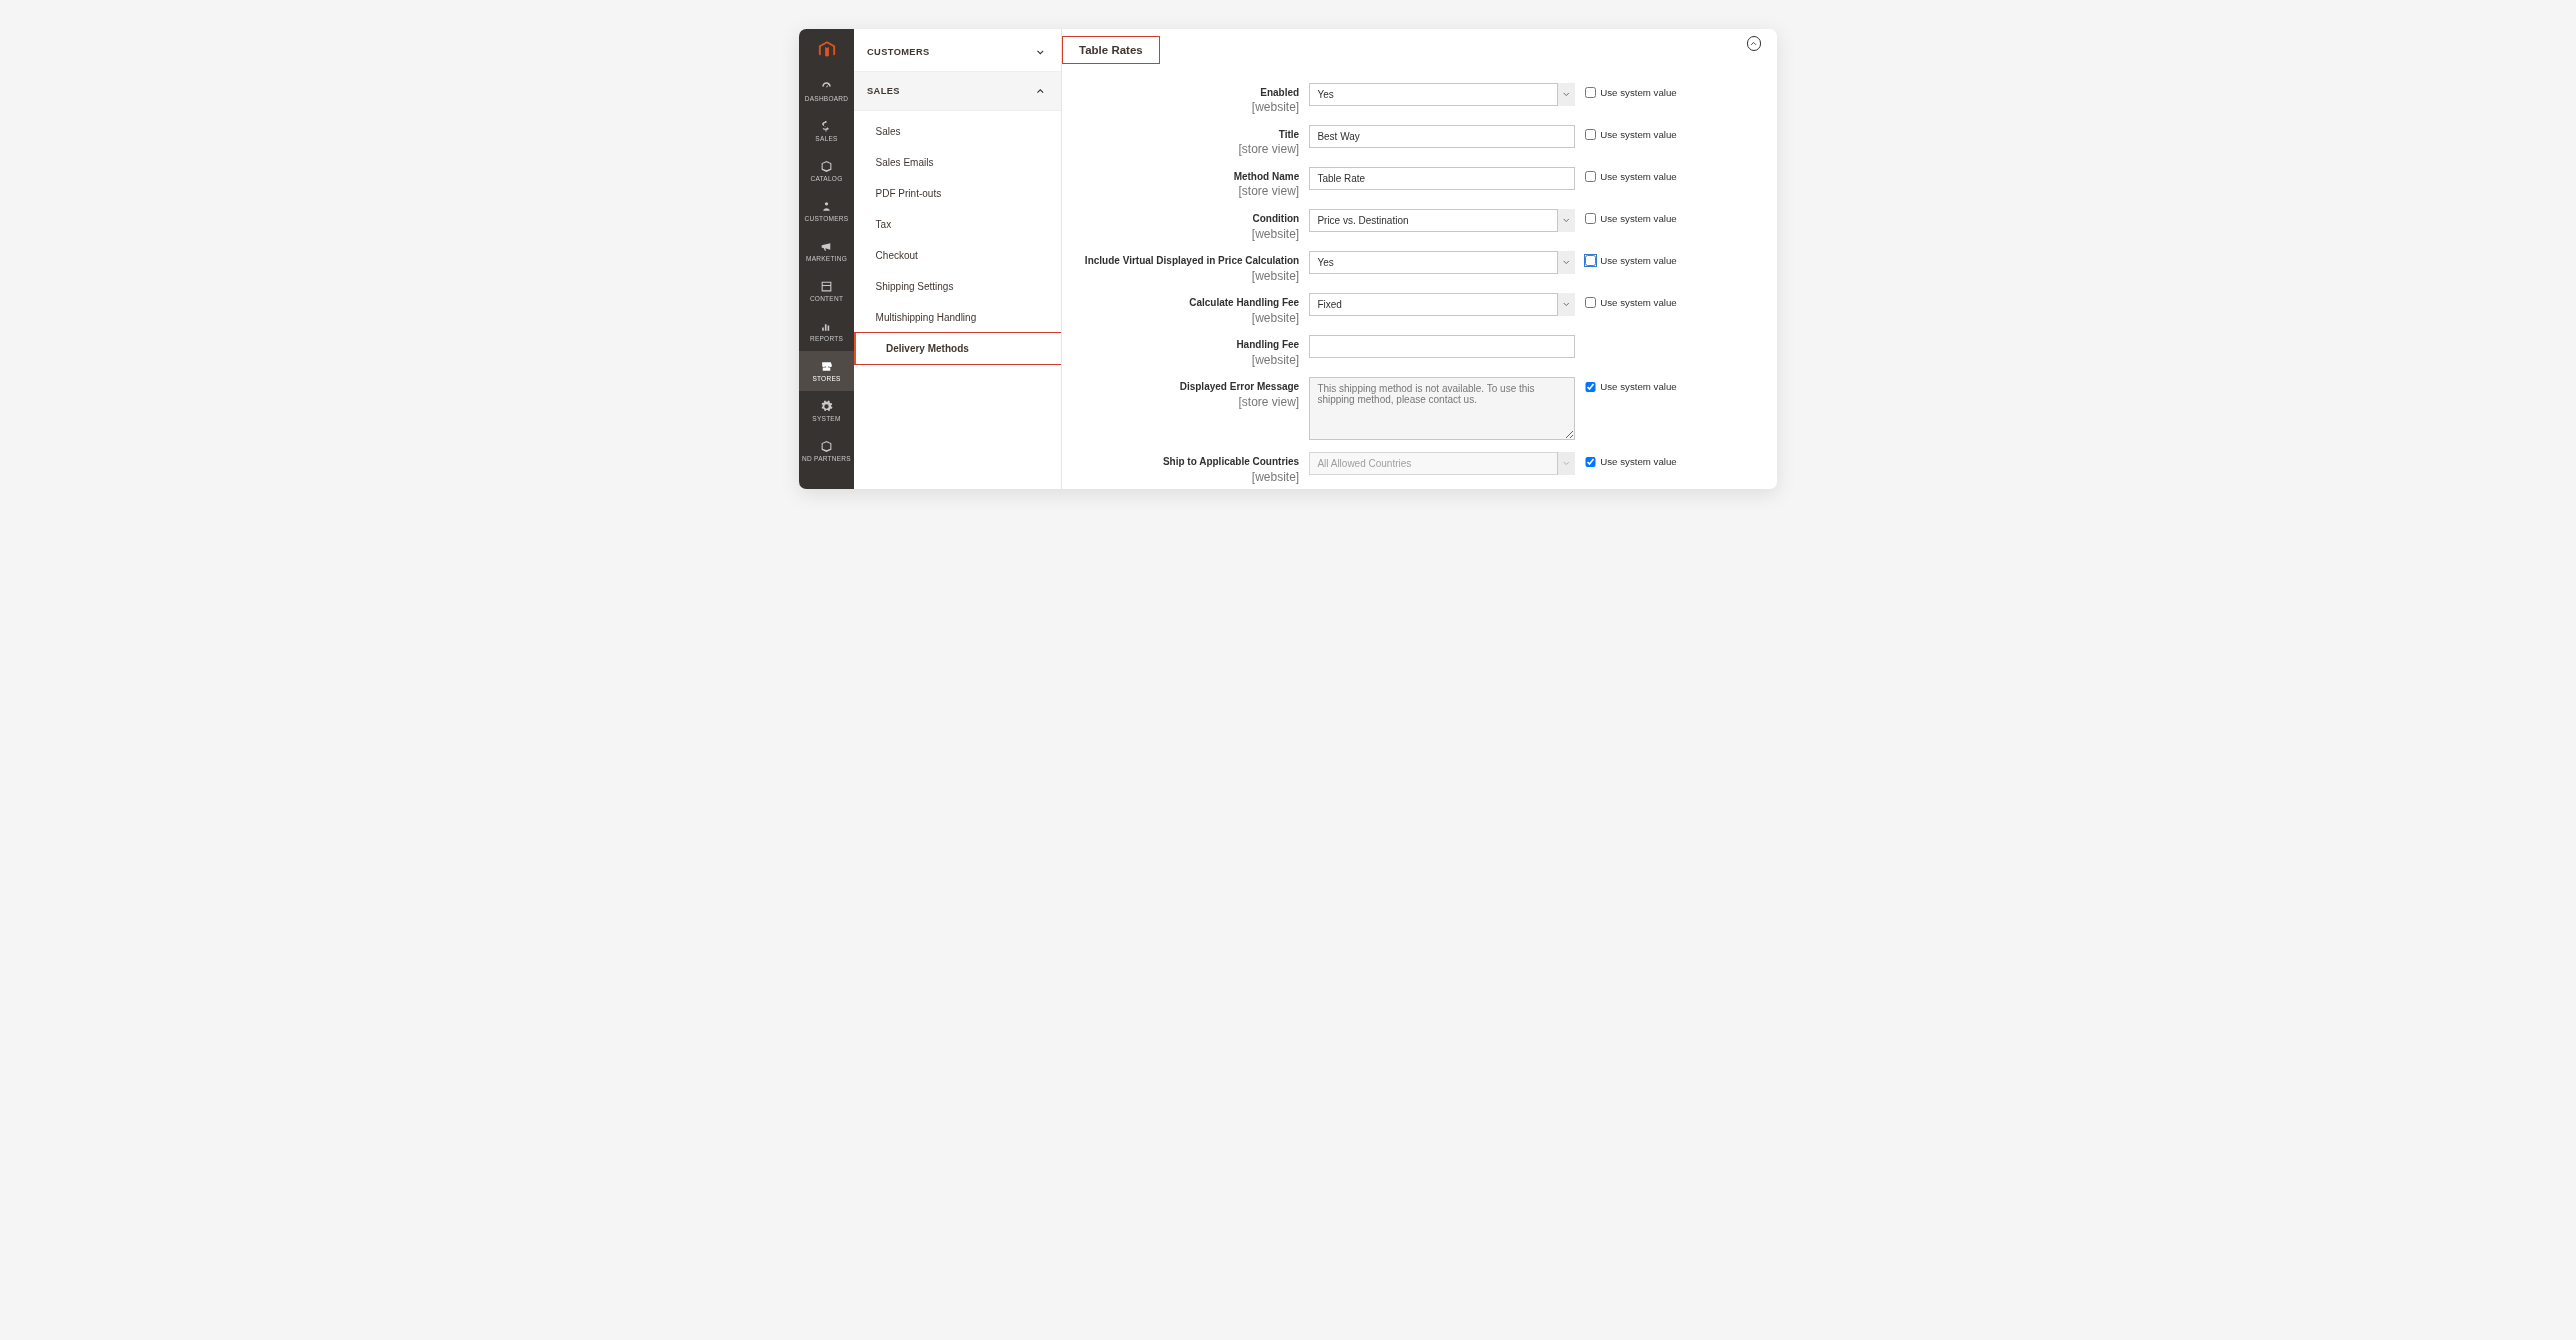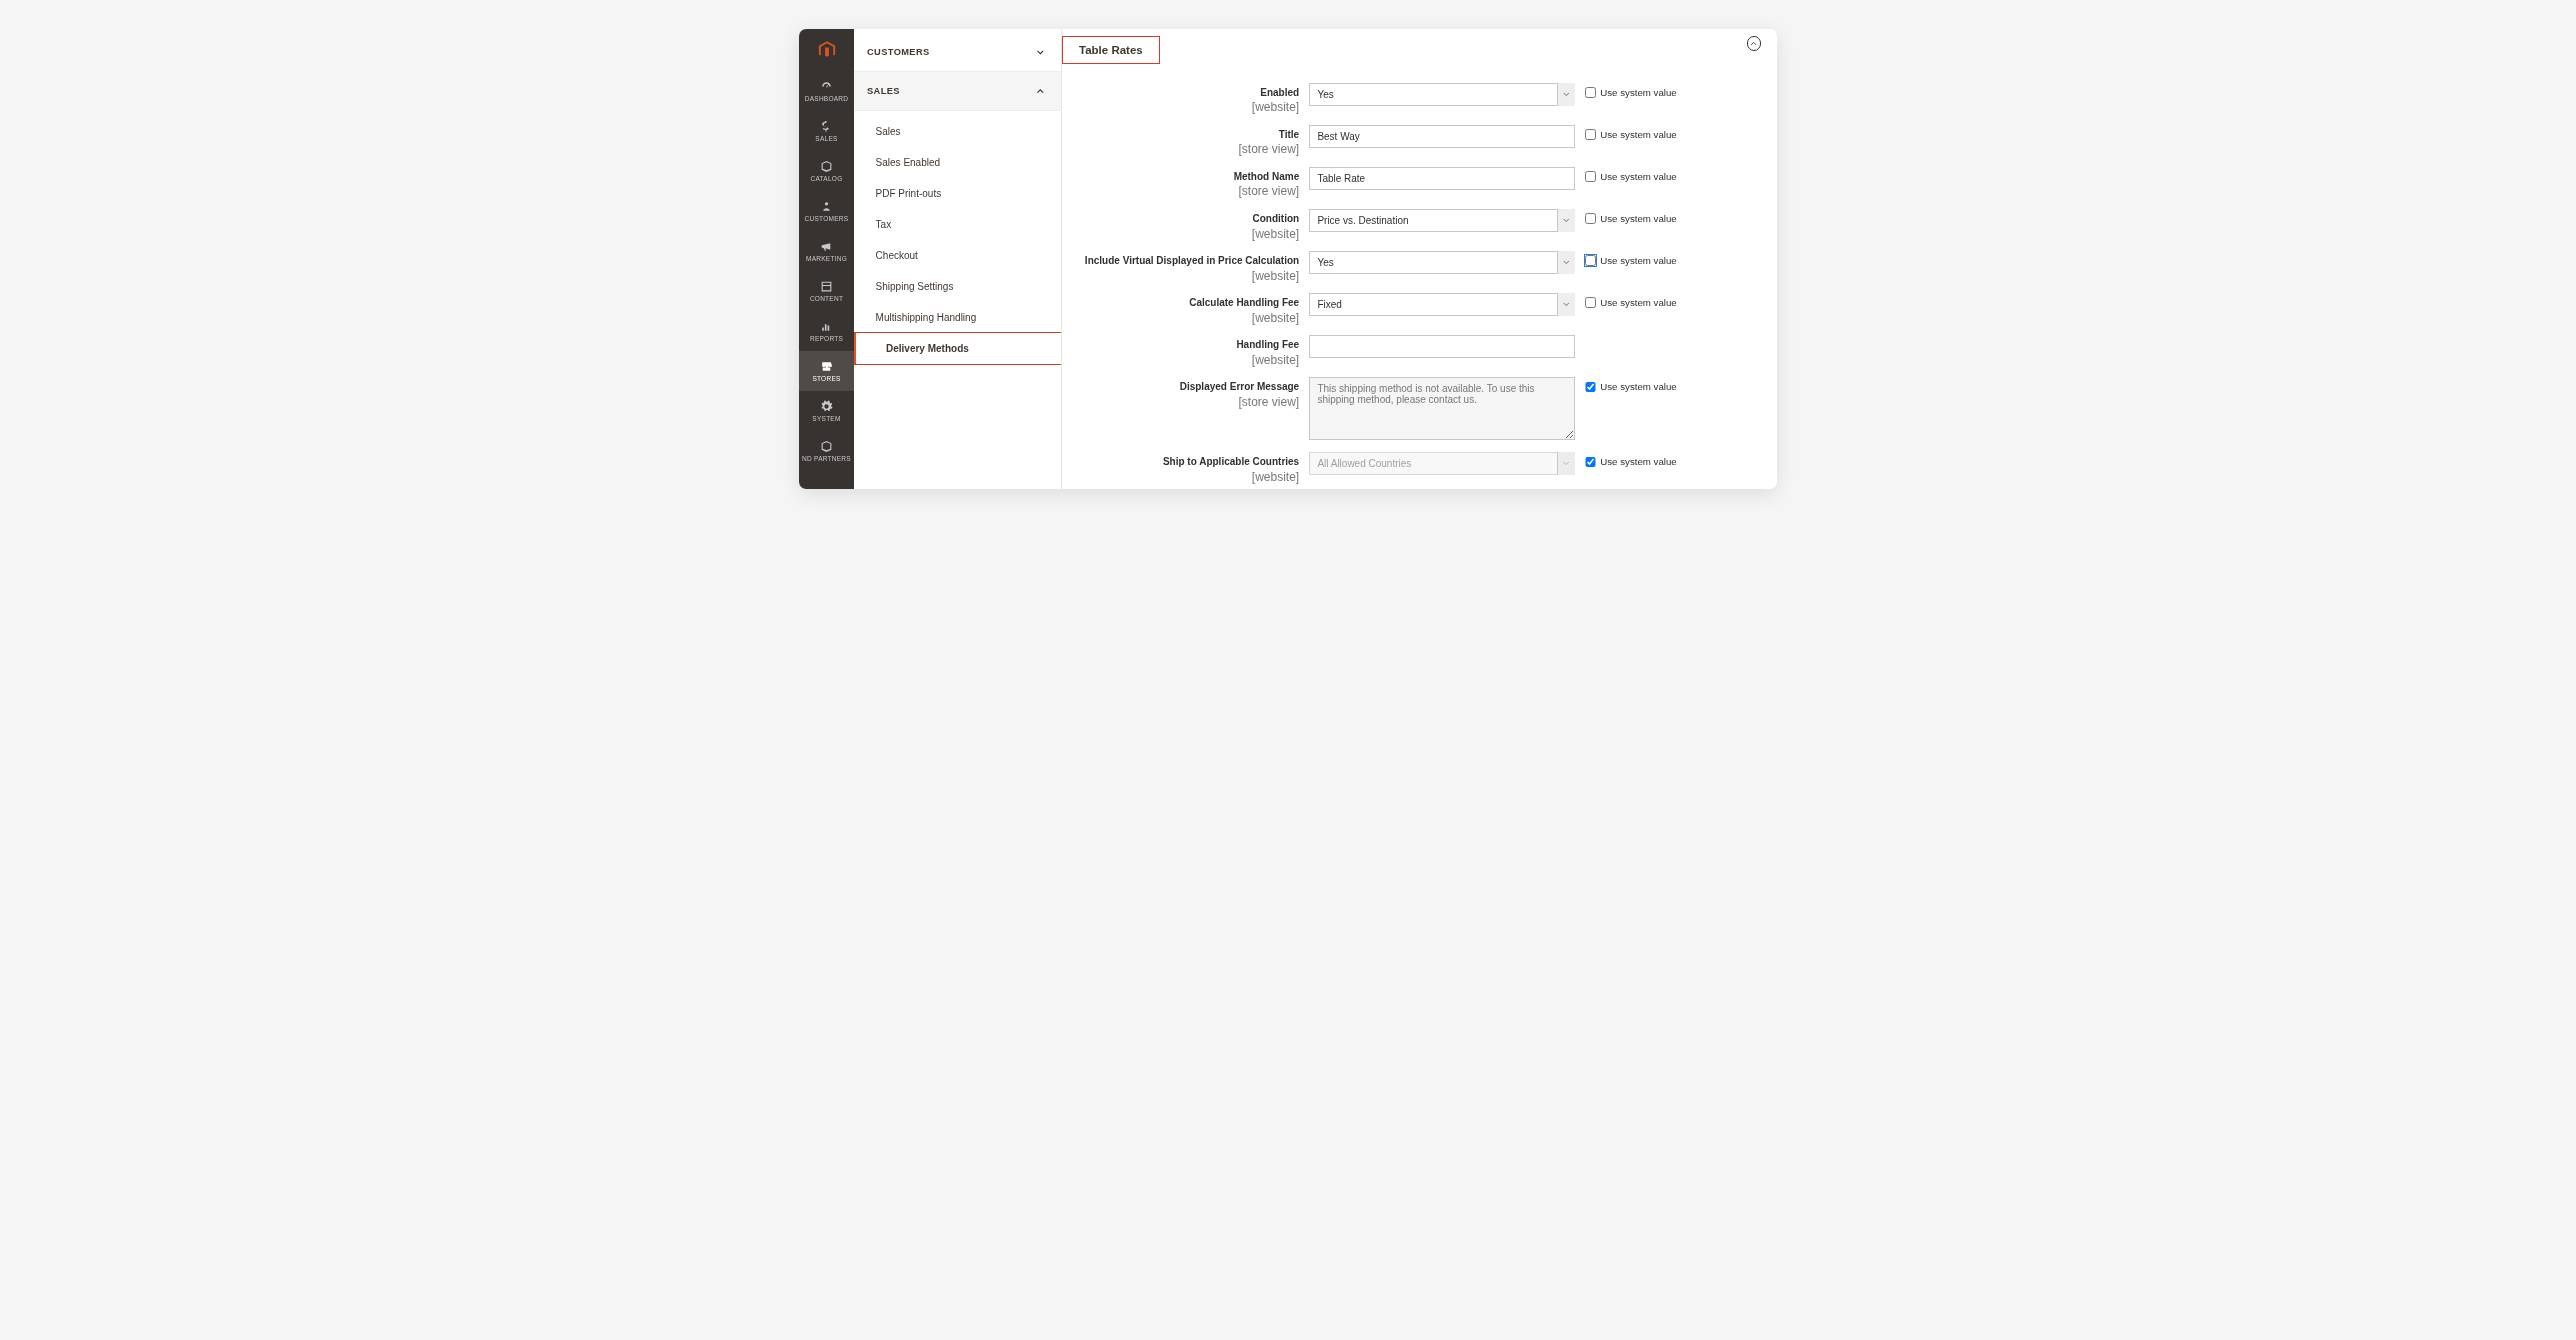--- a/index.html
+++ b/index.html
@@ -259,21 +259,21 @@
             </svg>
         </div>
         <div class="group-head shaded">
           <span>SALES</span>
           <svg class="chev" viewBox="0 0 12 12">
               <path d="M2 8l4-4 4 4" fill="none" stroke="#333" stroke-width="1.5"></path>
             </svg>
         </div>
         <div class="subitems">
           <div class="subitem">Sales</div>
-          <div class="subitem">Sales Enabled</div>
+          <div class="subitem">Sales Emails</div>
           <div class="subitem">PDF Print-outs</div>
           <div class="subitem">Tax</div>
           <div class="subitem">Checkout</div>
           <div class="subitem">Shipping Settings</div>
           <div class="subitem">Multishipping Handling</div>
           <div class="subitem selected highlight-box-red">Delivery Methods</div>
         </div>
       </div>
 
       <div class="formwrap">

